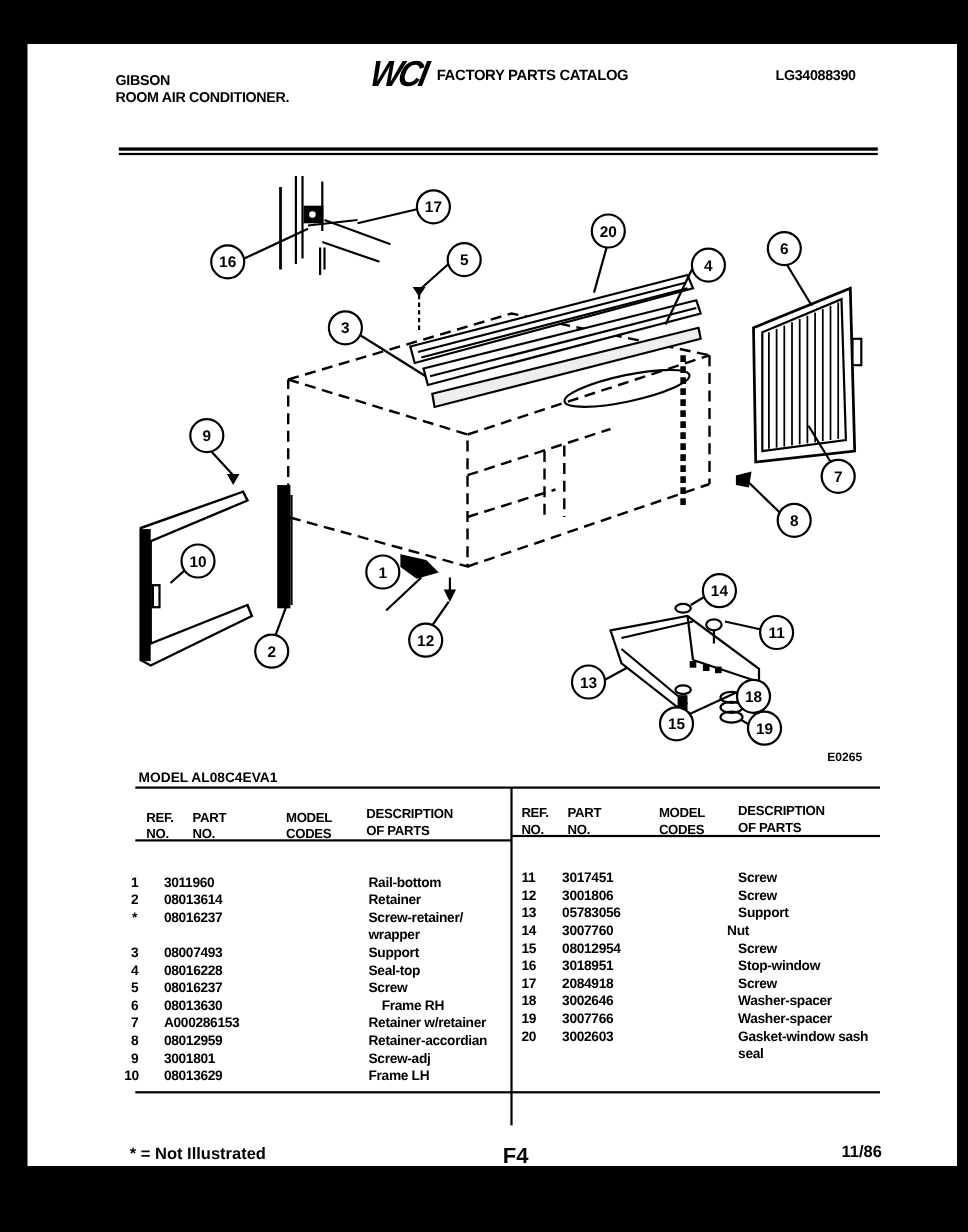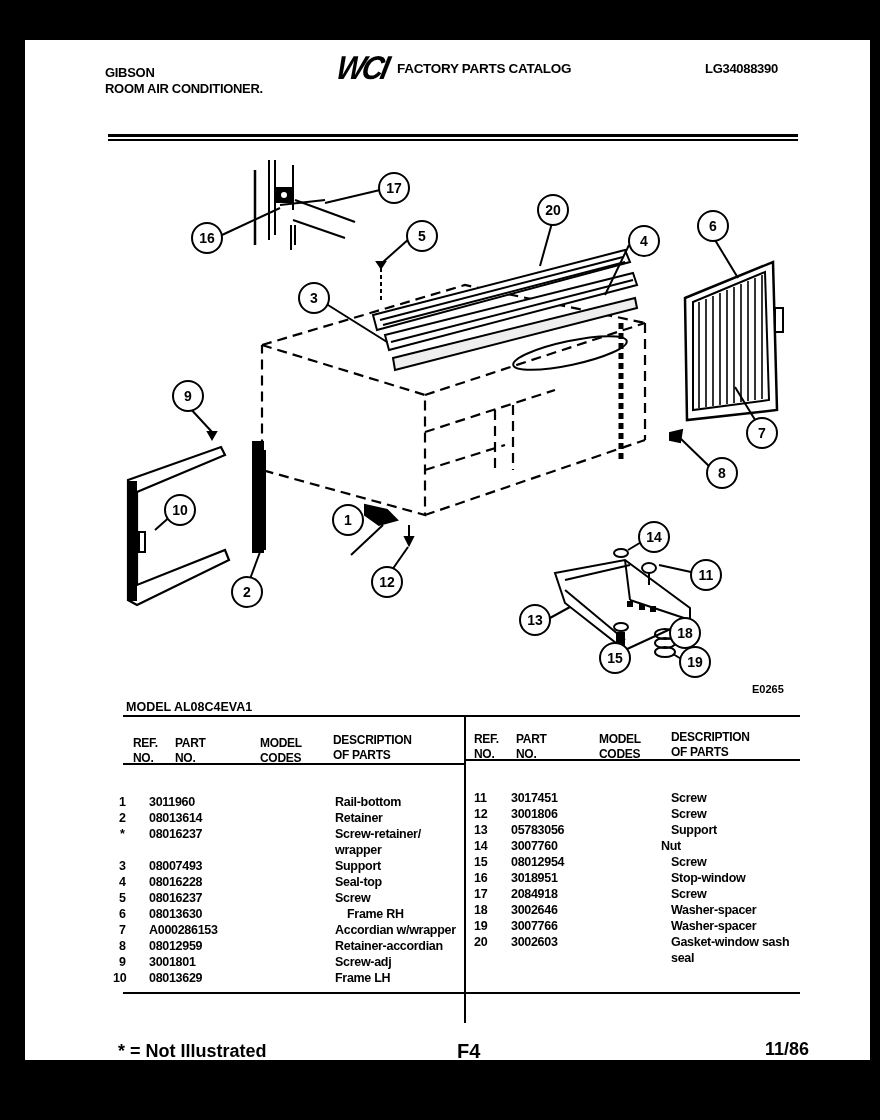--- a/index.html
+++ b/index.html
@@ -20,21 +20,21 @@
   }
   .rule { position: absolute; background: #000; }
   .th { font-size: 12px; font-weight: bold; line-height: 15px; letter-spacing: -0.3px; }
   .row { position: absolute; font-size: 12.5px; font-weight: bold; line-height: 16px; letter-spacing: -0.3px; white-space: nowrap; }
   .callout {
     position: absolute; width: 28px; height: 28px; border: 2px solid #000; border-radius: 50%;
     background: #fff; font-size: 14px; font-weight: bold; text-align: center; line-height: 28px;
     box-sizing: content-box; margin-left: -16px; margin-top: -16px;
   }
   svg.diagram { position: absolute; left: 0; top: 0; }
-  .foot { font-size: 18px; font-weight: bold; }
+  .foot { font-size: 15px; font-weight: bold; }
 </style>
 </head>
 <body>
 
 <div class="page">
 
   <div class="abs hdr" style="left:80px; top:25px;">GIBSON</div>
   <div class="abs hdr" style="left:80px; top:41px;">ROOM AIR CONDITIONER.</div>
   <div class="abs logo" style="left:312px; top:13px;">WCI</div>
   <div class="abs hdr" style="left:372px; top:21px; font-size:13.5px;">FACTORY PARTS CATALOG</div>
@@ -259,21 +259,21 @@
       <span class="abs" style="left:310px;">Screw</span>
     </div>
     <div class="row" style="top:866px;">
       <span class="abs" style="left:94px;">6</span>
       <span class="abs" style="left:124px;">08013630</span>
       <span class="abs" style="left:322px;">Frame RH</span>
     </div>
     <div class="row" style="top:882px;">
       <span class="abs" style="left:94px;">7</span>
       <span class="abs" style="left:124px;">A000286153</span>
-      <span class="abs" style="left:310px;">Accordian w/wrapper</span>
+      <span class="abs" style="left:310px;">Retainer w/retainer</span>
     </div>
     <div class="row" style="top:898px;">
       <span class="abs" style="left:94px;">8</span>
       <span class="abs" style="left:124px;">08012959</span>
       <span class="abs" style="left:310px;">Retainer-accordian</span>
     </div>
     <div class="row" style="top:914px;">
       <span class="abs" style="left:94px;">9</span>
       <span class="abs" style="left:124px;">3001801</span>
       <span class="abs" style="left:310px;">Screw-adj</span>

